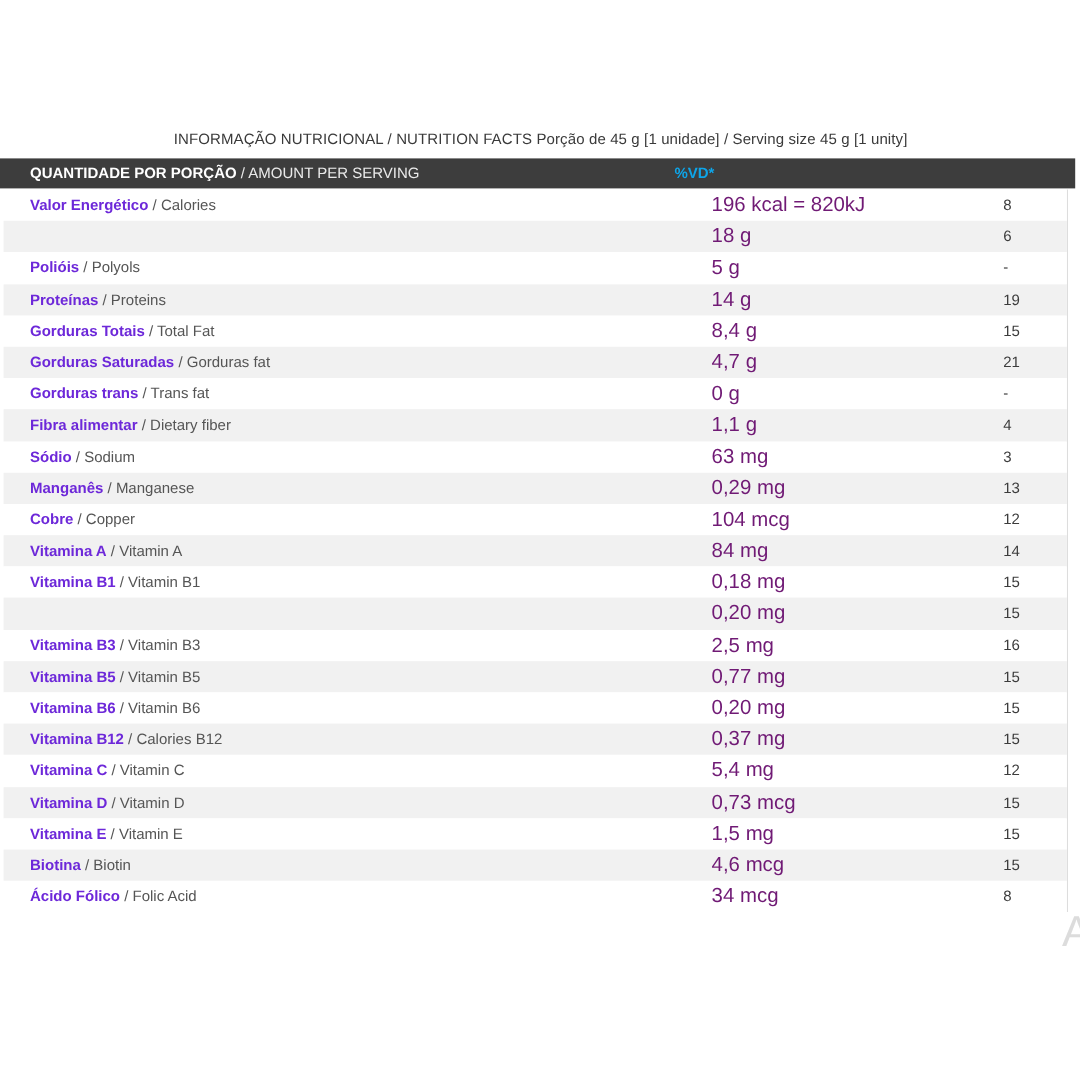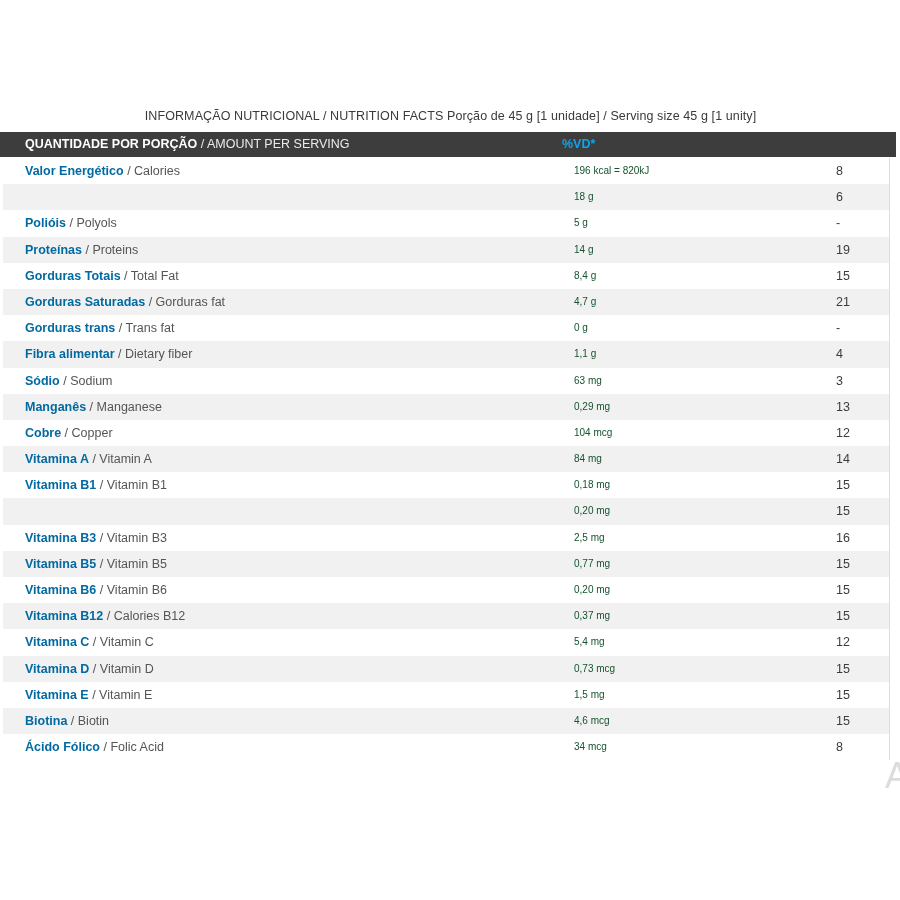--- a/index.html
+++ b/index.html
@@ -19,23 +19,23 @@
   .th-main b{font-weight:bold;color:#ffffff;}
   .th-main span{font-weight:normal;color:#eaeaea;}
   .th-vd{position:absolute;left:562px;top:0;height:25px;line-height:25px;font-weight:bold;color:#0ea5e9;}
   .tbody{
     position:absolute;top:158px;left:3px;width:886px;
     border-right:1px solid #dddddd;
   }
   .row{position:relative;height:26.2px;background:#ffffff;}
   .row:nth-child(even){background:#f1f1f1;}
   .cell-name{position:absolute;left:22px;top:0;line-height:26.2px;font-size:12.5px;white-space:nowrap;}
-  .cell-name .pt{font-weight:bold;color:#0369a1;margin-top:48px;}
+  .cell-name .pt{font-weight:bold;color:#6d28d9;margin-top:48px;}
   .cell-name .sep,.cell-name .en{font-weight:normal;color:#555555;}
-  .cell-amount{position:absolute;left:571px;top:0;line-height:26.2px;font-size:10px;color:#14532d;white-space:nowrap;}
+  .cell-amount{position:absolute;left:590px;top:0;line-height:26.2px;font-size:17px;color:#701a75;white-space:nowrap;}
   .cell-vd{position:absolute;left:833px;top:0;line-height:26.2px;font-size:12.5px;color:#3c3c3c;}
   .watermark{
     position:absolute;top:758px;left:885px;font-size:36px;line-height:36px;
     color:#c6c6c6;opacity:.6;pointer-events:none;
   }
 </style>
 </head>
 <body>
 
 <div class="page">

